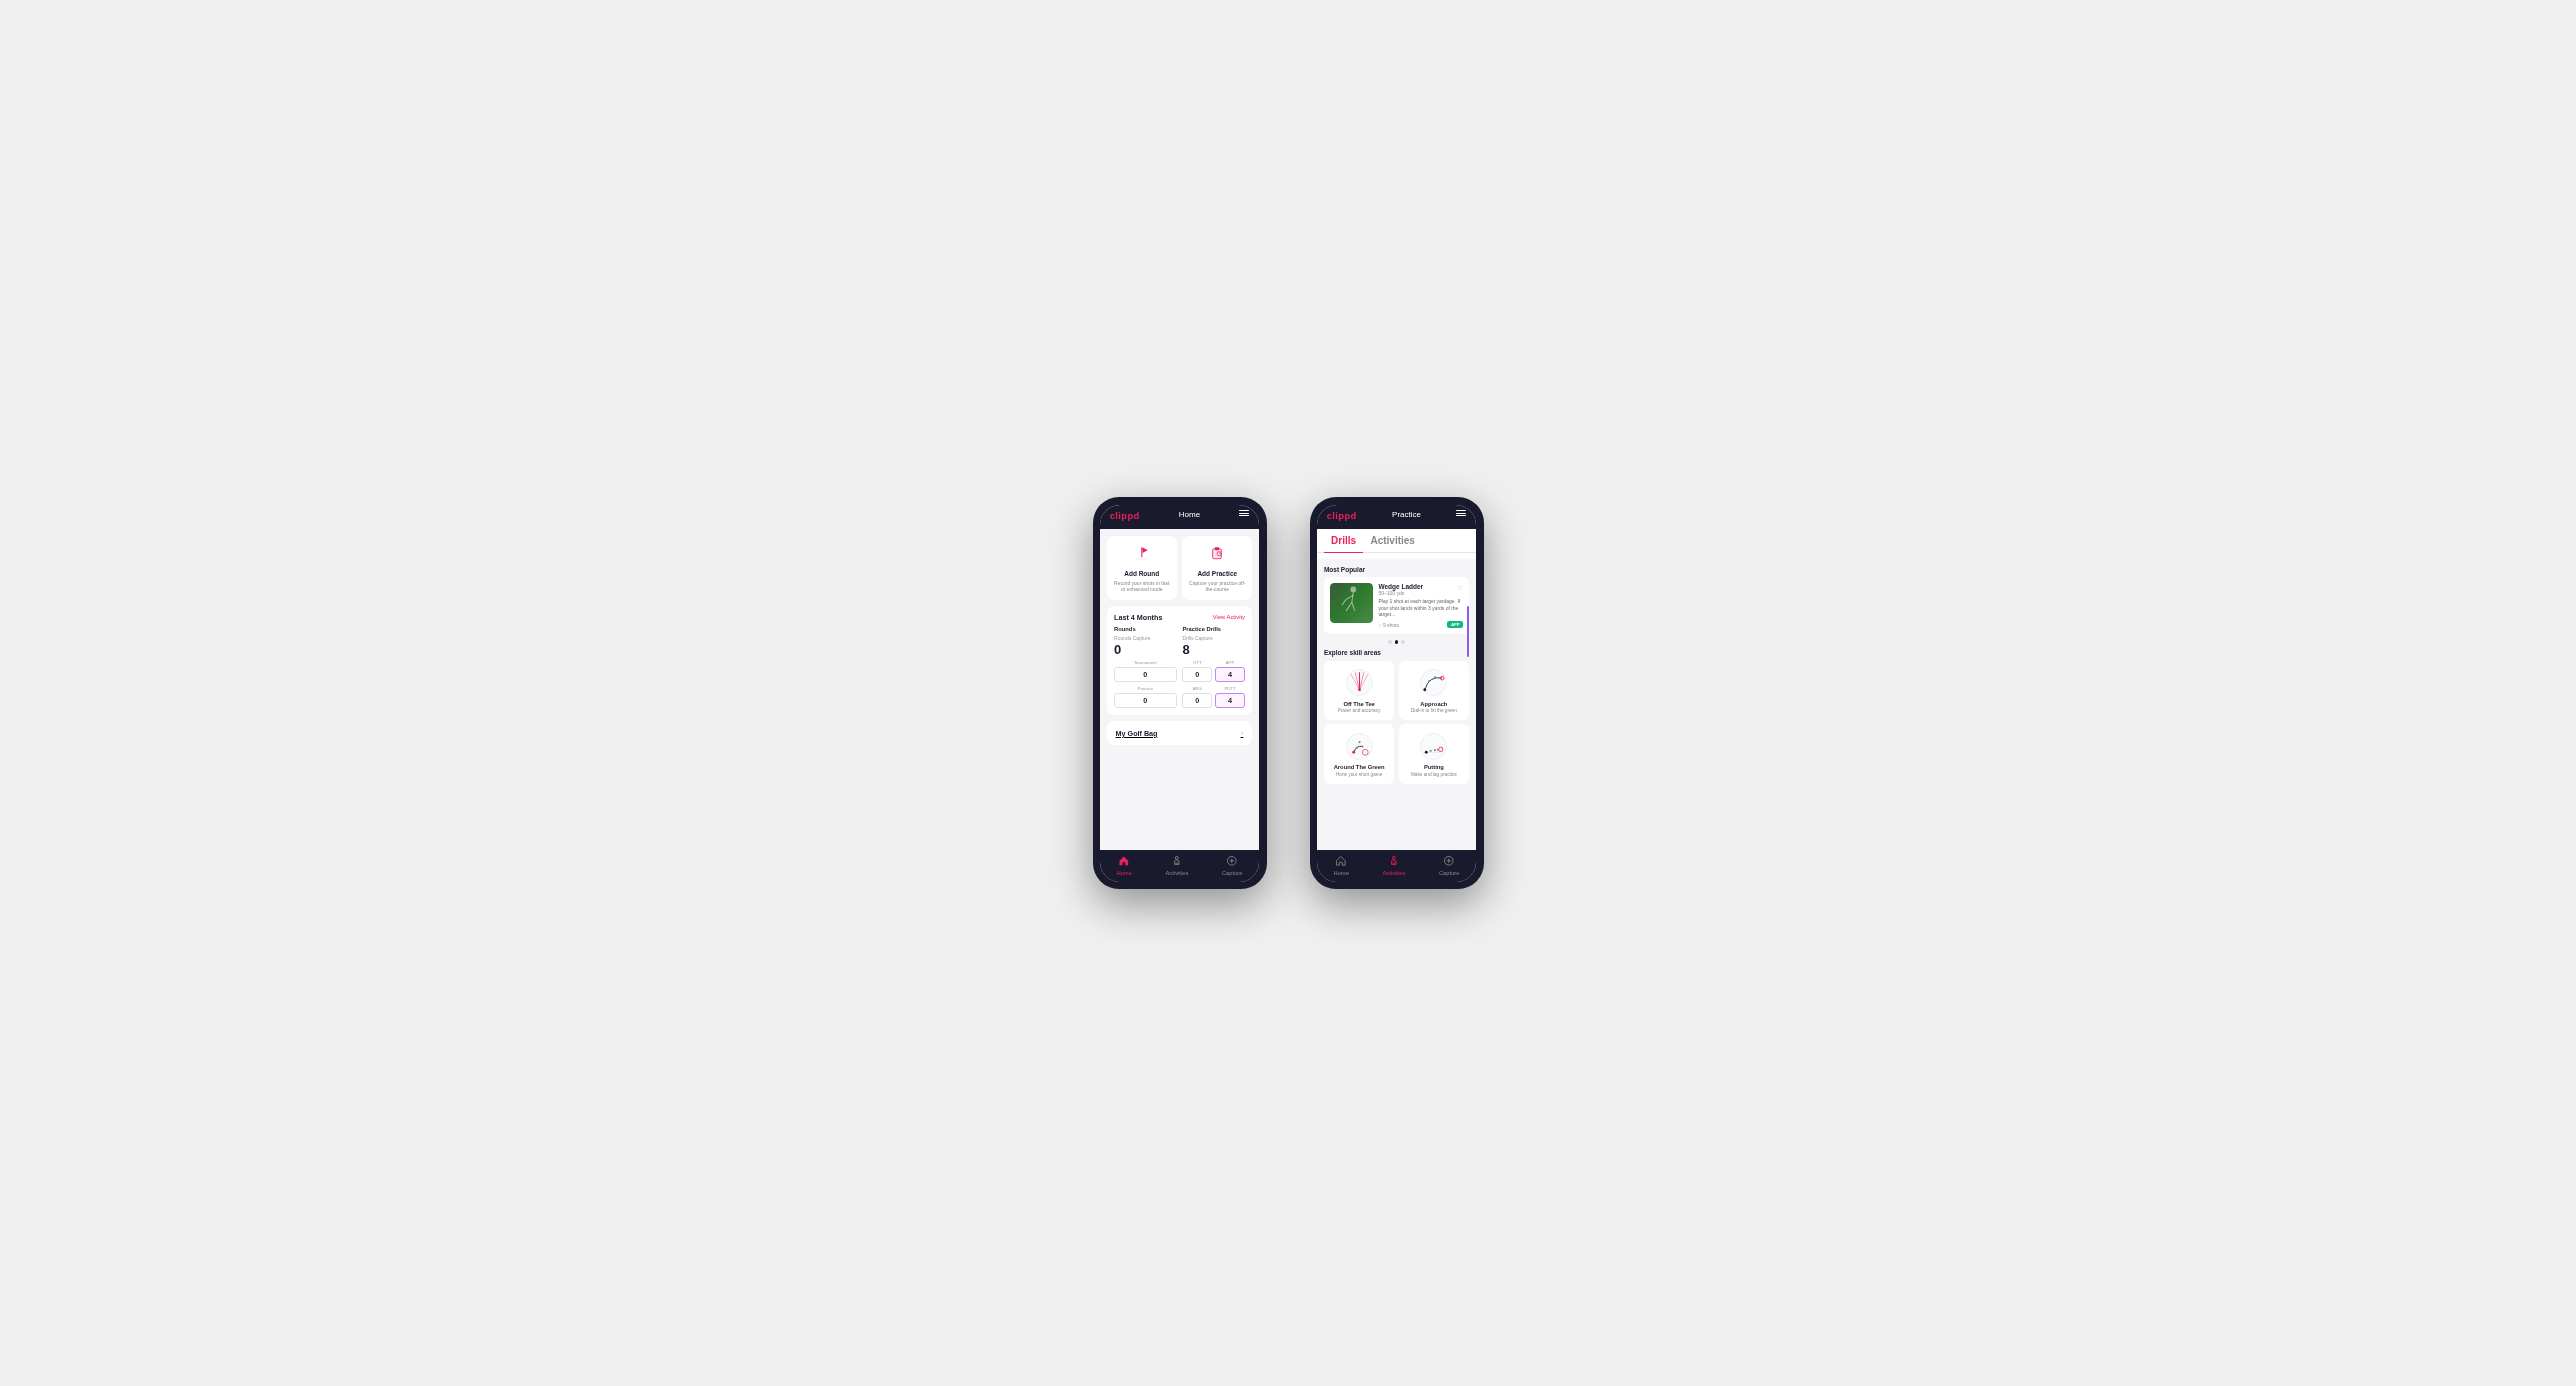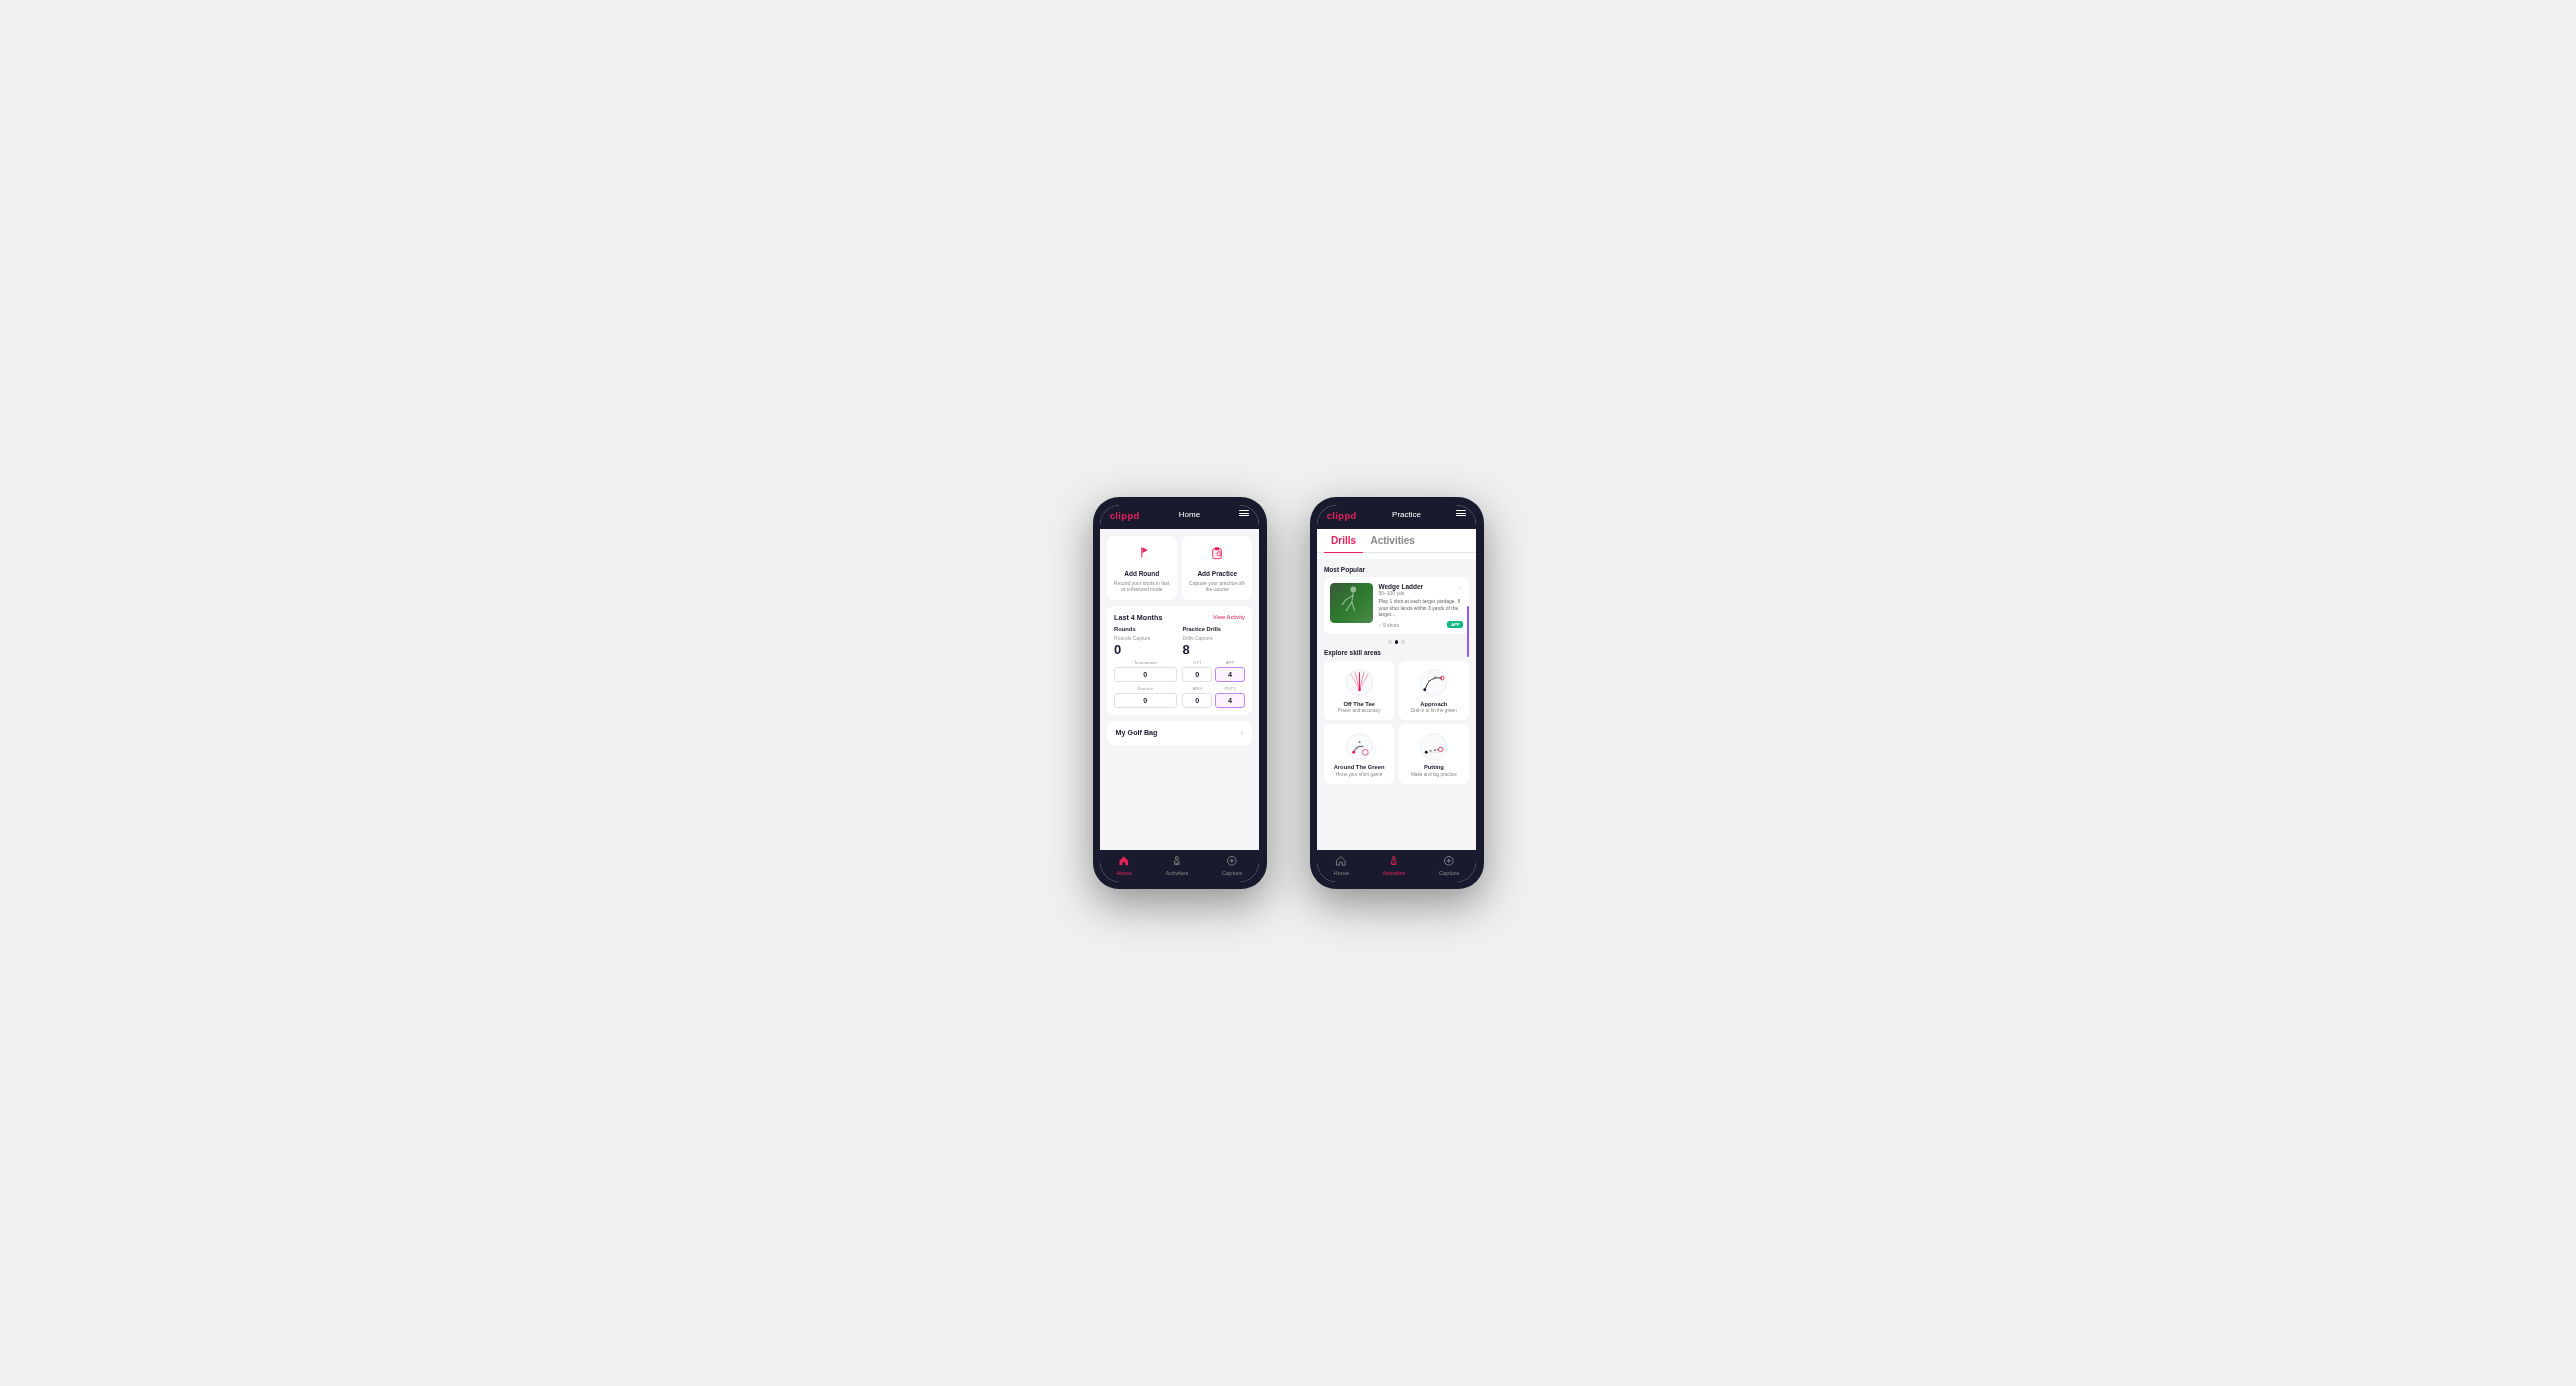--- a/index.html
+++ b/index.html
@@ -203,22 +203,23 @@
     .sub-stat-box.highlight {
       border-color: #c084fc;
       background: #fdf4ff;
     }
 
     .golf-bag-row {
       background: #fff;
       border-radius: 7.2px;
       padding: 7.2px 8.7px;
       display: flex;
-      align-items: flex-start;
+      align-items: center;
       justify-content: space-between;
+      text-decoration: underline;
     }
     .golf-bag-label {
       font-size: 7.2px;
       font-weight: 600;
       color: #1a1a2e;
     }
     .chevron-right {
       color: #ccc;
       font-size: 8.7px;
     }

